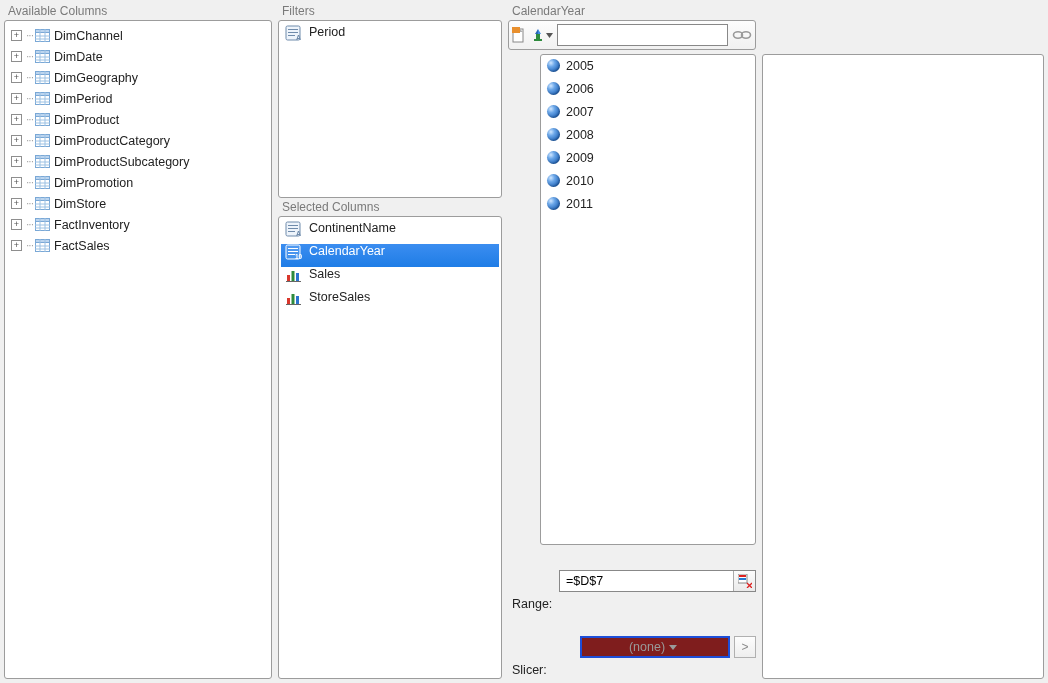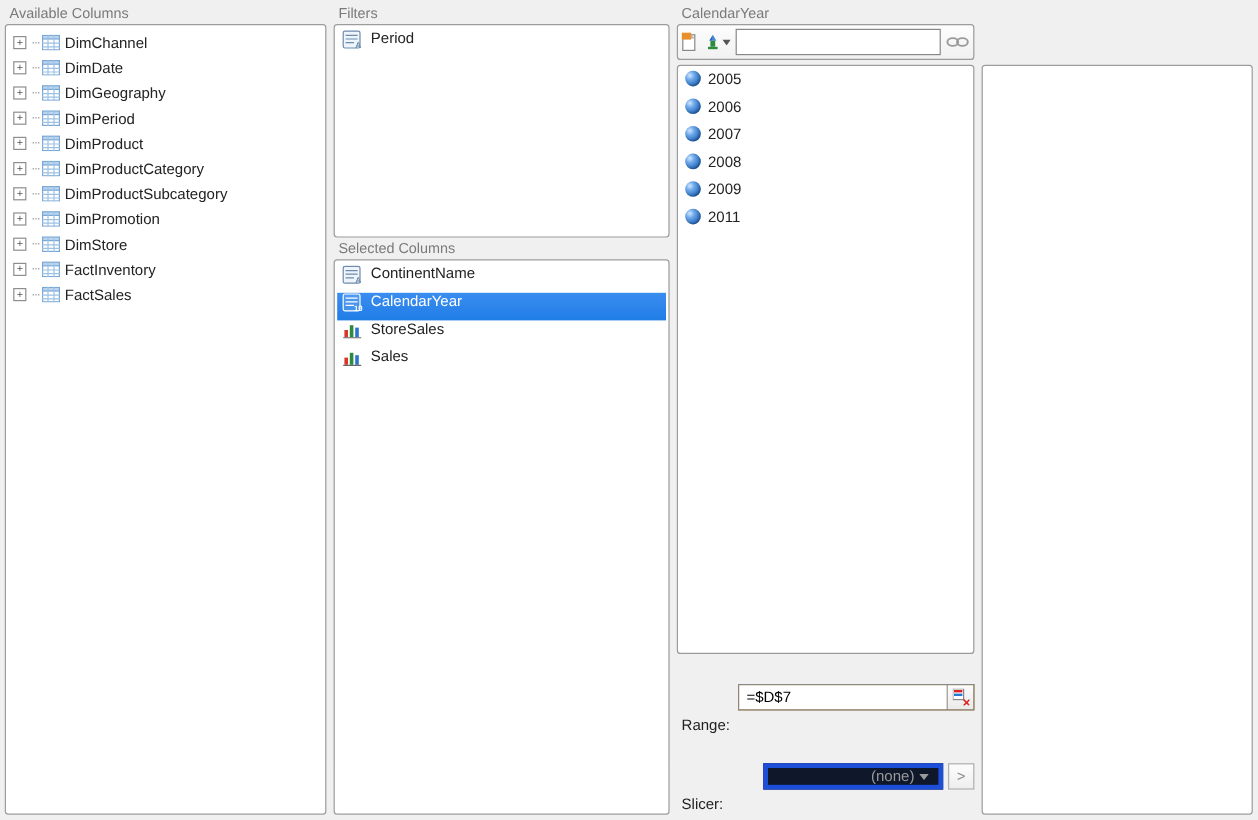--- a/index.html
+++ b/index.html
@@ -16,21 +16,21 @@
     display: flex;
     width: 100%; height: 100%;
     padding: 2px 4px 4px 4px;
     gap: 6px;
   }
   .col {
     display: flex;
     flex-direction: column;
   }
   .col1 { width: 268px; }
-  .col2 { width: 280px; }
+  .col2 { width: 224px; }
   .col3 { width: 248px; }
   .col4 { flex: 1; }
 
   .section-label {
     font-size: 12px;
     color: #7a7a7a;
     padding: 2px 2px 2px 4px;
     user-select: none;
   }
 
@@ -175,26 +175,26 @@
   .range-btn {
     width: 22px; height: 20px;
     border-left: 1px solid #aaa;
     display: inline-flex; align-items:center; justify-content:center;
     background: linear-gradient(#fcfcfc, #eaeaea);
   }
   .slicer-select {
     flex: 1;
     display: flex;
     align-items: center;
-    border: 4px solid #1d4ed8;
-    background: #0f172a;
+    border: 2px solid #1d4ed8;
+    background: #7f1d1d;
     height: 22px;
     padding: 0 4px;
     color: #999;
-    justify-content: flex-end;
+    justify-content: center;
   }
   .slicer-arrow {
     width: 16px;
     display: inline-flex; align-items:center; justify-content:center;
     color: #9a9a9a;
   }
   .sq-btn {
     width: 22px; height: 22px;
     border: 1px solid #b0b0b0;
     background: linear-gradient(#fdfdfd,#eeeeee);
@@ -438,32 +438,32 @@
           </div>
           <div class="list-row">
             <span class="col-icon">
               <svg width="18" height="14" viewBox="0 0 18 14">
                 <rect x="2" y="7" width="3" height="6" fill="#d9372c"></rect>
                 <rect x="6.5" y="3" width="3" height="10" fill="#2e8b3d"></rect>
                 <rect x="11" y="5" width="3" height="8" fill="#2b74cf"></rect>
                 <line x1="1" y1="13.5" x2="16" y2="13.5" stroke="#666"></line>
               </svg>
             </span>
-            <span>StoreSales</span>
+            <span>Sales</span>
           </div>
           <div class="list-row">
             <span class="col-icon">
               <svg width="18" height="14" viewBox="0 0 18 14">
                 <rect x="2" y="7" width="3" height="6" fill="#d9372c"></rect>
                 <rect x="6.5" y="3" width="3" height="10" fill="#2e8b3d"></rect>
                 <rect x="11" y="5" width="3" height="8" fill="#2b74cf"></rect>
                 <line x1="1" y1="13.5" x2="16" y2="13.5" stroke="#666"></line>
               </svg>
             </span>
-            <span>Sales</span>
+            <span>StoreSales</span>
           </div>
         </div>
     </div>
   </div>
 
   <div class="col col3">
     <div class="section-label">CalendarYear</div>
 
     <div class="mini-toolbar">
       <span class="tbtn">
@@ -488,41 +488,45 @@
       </span>
       <input class="toolbar-input" value="" style="">
       <span class="tbtn" style="color:#9a9a9a;">
         <svg width="20" height="12" viewBox="0 0 20 12">
           <ellipse cx="6" cy="6" rx="4.5" ry="3.2" fill="none" stroke="#9a9a9a" stroke-width="1.6"></ellipse>
           <ellipse cx="14" cy="6" rx="4.5" ry="3.2" fill="none" stroke="#9a9a9a" stroke-width="1.6"></ellipse>
         </svg>
       </span>
     </div>
 
-    <div class="panel panel-grow" style="margin-top:4px;">
+    <div class="panel panel-grow" style="margin-top:4px;margin-left:32px;">
       <div class="list" id="year-list">
           <div class="list-row">
             <span class="sphere"></span>
             <span>2005</span>
           </div>
           <div class="list-row">
             <span class="sphere"></span>
             <span>2006</span>
           </div>
           <div class="list-row">
             <span class="sphere"></span>
             <span>2007</span>
           </div>
           <div class="list-row">
             <span class="sphere"></span>
             <span>2008</span>
           </div>
           <div class="list-row">
             <span class="sphere"></span>
             <span>2009</span>
+          </div>
+          <div class="list-row">
+            <span class="sphere"></span>
+            <span>2010</span>
           </div>
           <div class="list-row">
             <span class="sphere"></span>
             <span>2011</span>
           </div>
         </div>
     </div>
 
     <div class="bottom-rows">
       <div class="form-row">

